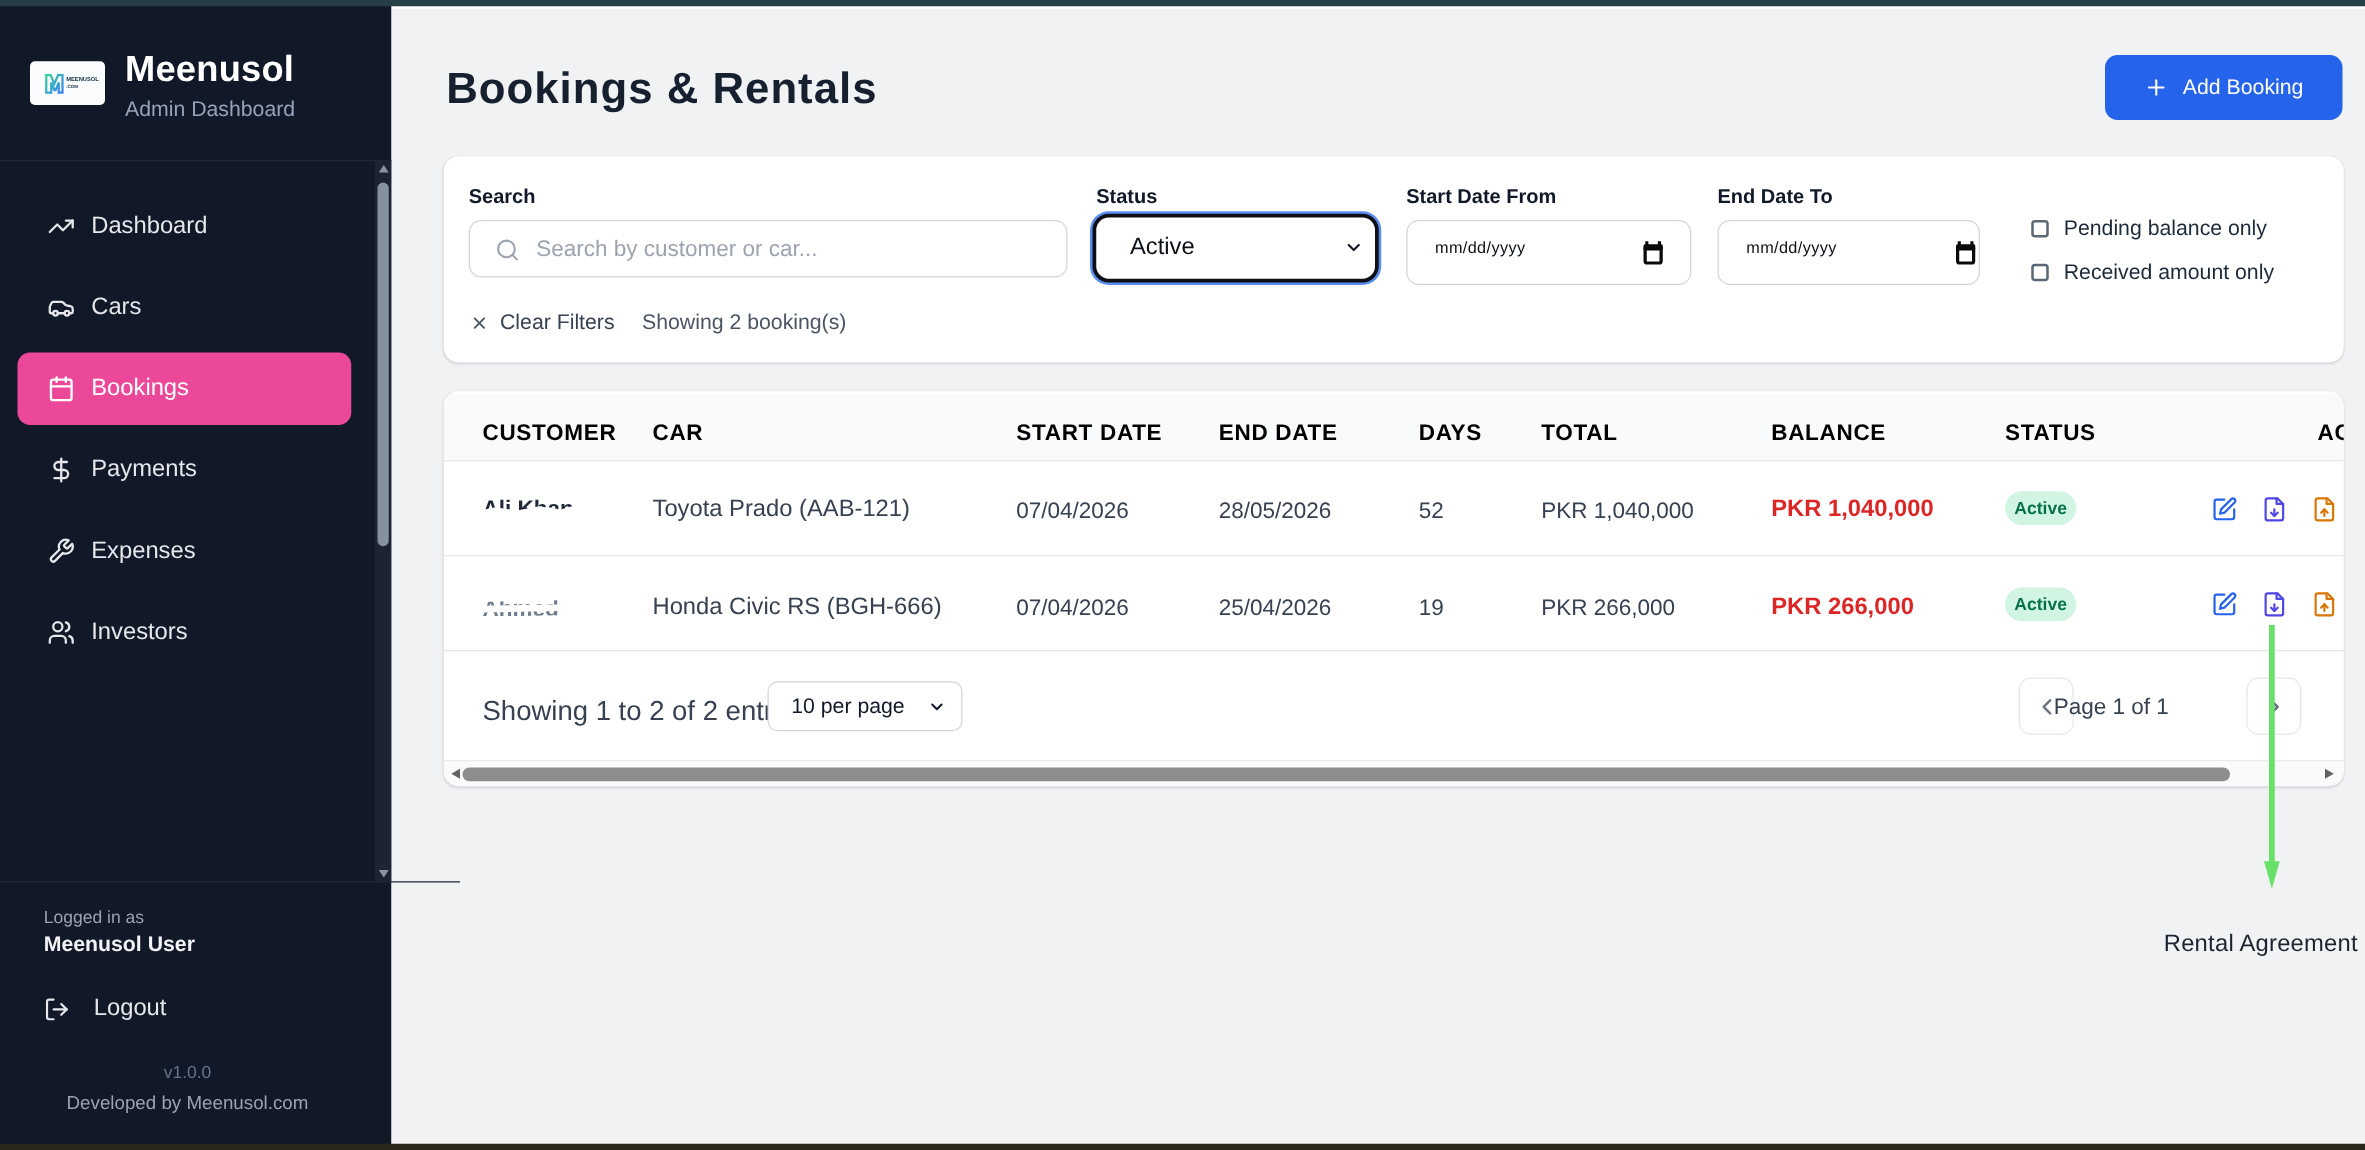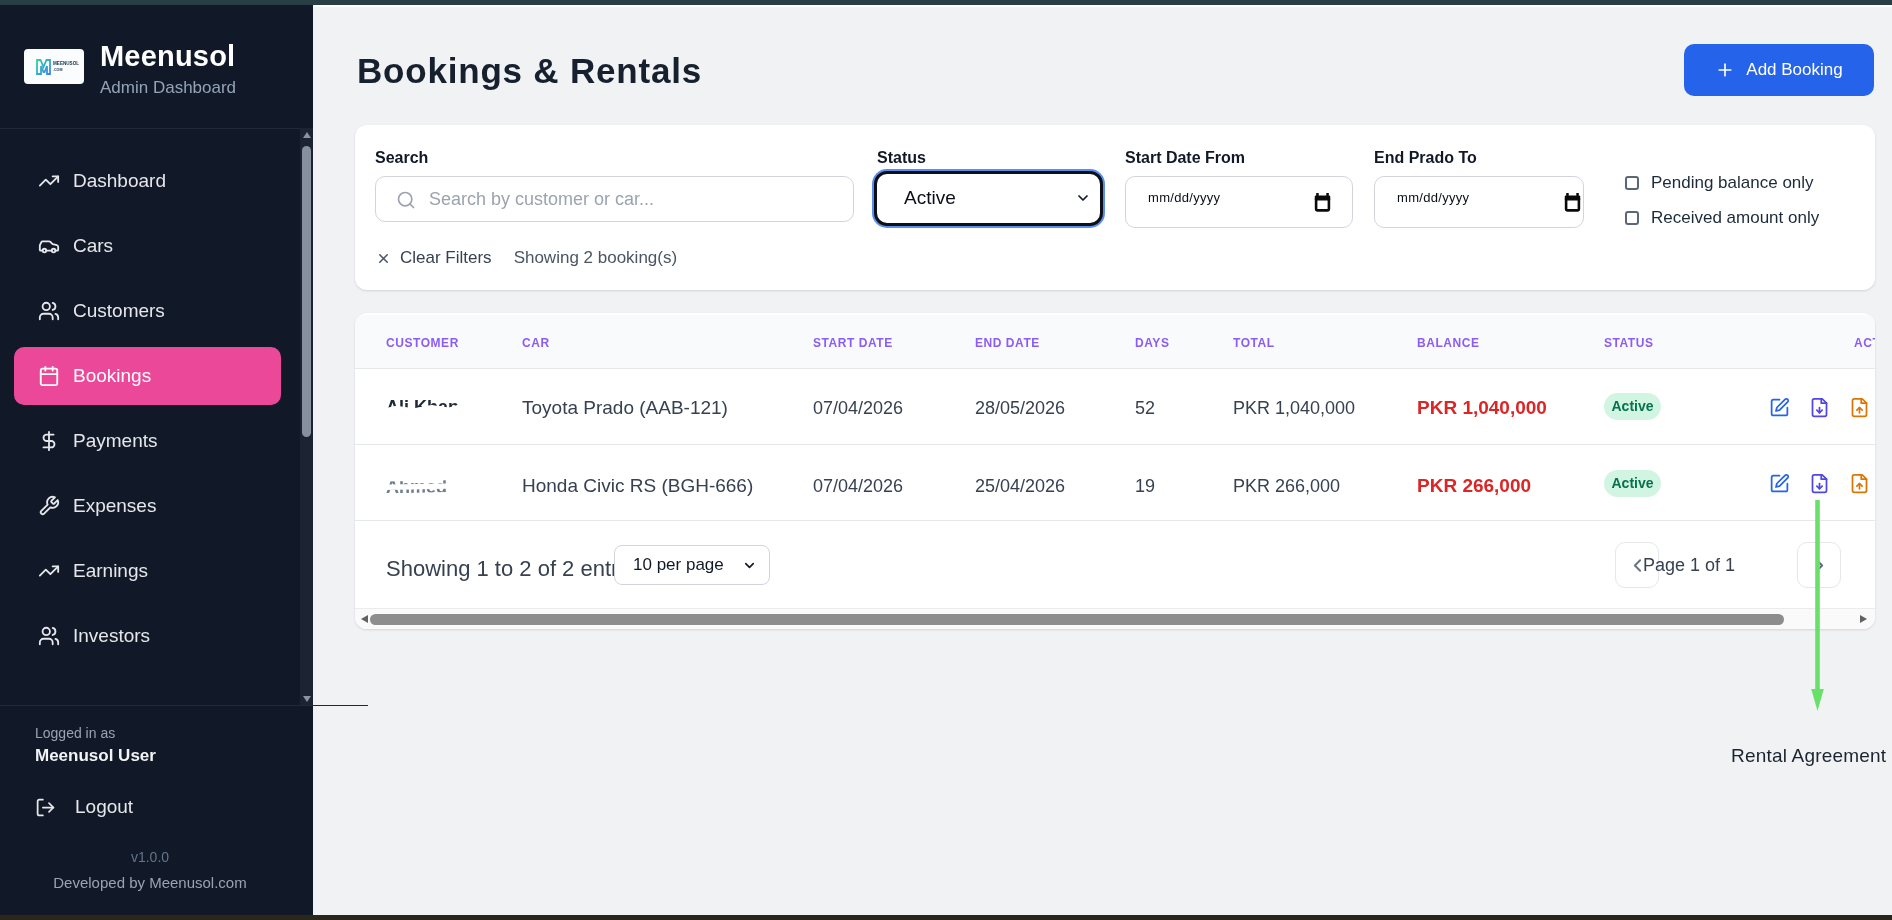--- a/index.html
+++ b/index.html
@@ -54,21 +54,21 @@
 .dinput .tx { position:absolute; left:22px; top:13px; font-size:13px; color:#0b0f17; letter-spacing:0.3px; }
 .dinput svg { position:absolute; }
 .cbrow { position:absolute; display:flex; align-items:center; font-size:17px; color:#1c2a3a; }
 .cb { width:14px; height:14px; border:2px solid #5b6676; border-radius:3px; margin-right:12px; flex:none; background:#fff; }
 .clearrow { position:absolute; left:21px; top:123px; display:flex; align-items:center; font-size:17px; color:#374151; }
 .clearrow svg { width:15px; height:15px; margin-right:9px; }
 .clearrow .sh { margin-left:22px; color:#4b5563; }
 
 
 .thead { position:absolute; left:0; top:2px; width:1520px; height:54px; background:#f9fafb; border-bottom:1px solid #e5e7eb; }
-.th { position:absolute; top:21px; font-size:12px; font-weight:bold; color:#8b5cf6; letter-spacing:0.55px; }
+.th { position:absolute; top:21px; font-size:18px; font-weight:bold; color:#000000; letter-spacing:0.55px; }
 .trow { position:absolute; left:0; width:1520px; height:76px; border-bottom:1px solid #e5e7eb; }
 .td { position:absolute; font-size:18px; color:#374151; }
 .badge { position:absolute; width:57px; height:27px; border-radius:14px; background:#d2f5e3; color:#05724d; font-size:14px; font-weight:bold; text-align:center; line-height:27px; }
 .aicon { position:absolute; width:21px; height:21px; }
 .pgtext { position:absolute; left:31px; top:243px; font-size:22px; color:#374151; }
 .pgsel { position:absolute; left:259px; top:232px; width:156px; height:40px; border:1px solid #d1d5db; border-radius:8px; background:#fff; }
 .pgsel .tx { position:absolute; left:18px; top:9px; font-size:17px; color:#111827; }
 .pgsel svg { position:absolute; right:12px; top:12px; width:15px; height:15px; }
 .pgbtn { position:absolute; top:229px; width:44px; height:46px; border:1px solid #e5e7eb; border-radius:10px; background:#fff; }
 .pgbtn svg { position:absolute; left:11px; top:12px; width:21px; height:21px; }
@@ -117,29 +117,20 @@
       </a>
     <a class="item">
         <svg viewBox="0 0 24 24" fill="none" stroke="currentColor" stroke-width="2" stroke-linecap="round" stroke-linejoin="round">
           <path d="M19 17h2c.6 0 1-.4 1-1v-3c0-.9-.7-1.7-1.5-1.9C18.7 10.6 16 10 16 10s-1.3-1.4-2.2-2.3c-.5-.4-1.1-.7-1.8-.7H5c-.6 0-1.1.4-1.4.9l-1.4 2.9A3.7 3.7 0 0 0 2 12v4c0 .6.4 1 1 1h2"></path>
           <circle cx="7" cy="17" r="2"></circle>
           <path d="M9 17h6"></path>
           <circle cx="17" cy="17" r="2"></circle>
         </svg>
         <span>Cars</span>
       </a>
-    <a class="item">
-        <svg viewBox="0 0 24 24" fill="none" stroke="currentColor" stroke-width="2" stroke-linecap="round" stroke-linejoin="round">
-          <path d="M16 21v-2a4 4 0 0 0-4-4H6a4 4 0 0 0-4 4v2"></path>
-          <circle cx="9" cy="7" r="4"></circle>
-          <path d="M22 21v-2a4 4 0 0 0-3-3.87"></path>
-          <path d="M16 3.13a4 4 0 0 1 0 7.75"></path>
-        </svg>
-        <span>Customers</span>
-      </a>
     <a class="item active">
         <svg viewBox="0 0 24 24" fill="none" stroke="currentColor" stroke-width="2" stroke-linecap="round" stroke-linejoin="round">
           <rect x="3" y="4" width="18" height="18" rx="2"></rect>
           <line x1="16" y1="2" x2="16" y2="6"></line>
           <line x1="8" y1="2" x2="8" y2="6"></line>
           <line x1="3" y1="10" x2="21" y2="10"></line>
         </svg>
         <span>Bookings</span>
       </a>
     <a class="item">
@@ -147,27 +138,20 @@
           <line x1="12" y1="2" x2="12" y2="22"></line>
           <path d="M17 5H9.5a3.5 3.5 0 0 0 0 7h5a3.5 3.5 0 0 1 0 7H6"></path>
         </svg>
         <span>Payments</span>
       </a>
     <a class="item">
         <svg viewBox="0 0 24 24" fill="none" stroke="currentColor" stroke-width="2" stroke-linecap="round" stroke-linejoin="round">
           <path d="M14.7 6.3a1 1 0 0 0 0 1.4l1.6 1.6a1 1 0 0 0 1.4 0l3.77-3.77a6 6 0 0 1-7.94 7.94l-6.91 6.91a2.12 2.12 0 0 1-3-3l6.91-6.91a6 6 0 0 1 7.94-7.94l-3.76 3.76z"></path>
         </svg>
         <span>Expenses</span>
-      </a>
-    <a class="item">
-        <svg viewBox="0 0 24 24" fill="none" stroke="currentColor" stroke-width="2" stroke-linecap="round" stroke-linejoin="round">
-          <polyline points="22 7 13.5 15.5 8.5 10.5 2 17"></polyline>
-          <polyline points="16 7 22 7 22 13"></polyline>
-        </svg>
-        <span>Earnings</span>
       </a>
     <a class="item">
         <svg viewBox="0 0 24 24" fill="none" stroke="currentColor" stroke-width="2" stroke-linecap="round" stroke-linejoin="round">
           <path d="M16 21v-2a4 4 0 0 0-4-4H6a4 4 0 0 0-4 4v2"></path>
           <circle cx="9" cy="7" r="4"></circle>
           <path d="M22 21v-2a4 4 0 0 0-3-3.87"></path>
           <path d="M16 3.13a4 4 0 0 1 0 7.75"></path>
         </svg>
         <span>Investors</span>
       </a>
@@ -218,21 +202,21 @@
   <div class="flabel" style="left:770px; top:24px;">Start Date From</div>
   <div class="finput dinput" style="left:770px; width:228px;">
     <span class="tx">mm/dd/yyyy</span>
     <svg style="left:188px; top:15px;" width="17" height="20" viewBox="0 0 17 20">
         <rect x="2.2" y="1" width="2.5" height="5" fill="#0a0a0a"></rect>
         <rect x="12.3" y="1" width="2.5" height="5" fill="#0a0a0a"></rect>
         <rect x="0.8" y="3.4" width="15.4" height="5" rx="1.2" fill="#0a0a0a"></rect>
         <rect x="2.1" y="5.2" width="12.8" height="13.2" rx="1.6" fill="none" stroke="#0a0a0a" stroke-width="2.6"></rect>
       </svg>
   </div>
-  <div class="flabel" style="left:1019px; top:24px;">End Prado To</div>
+  <div class="flabel" style="left:1019px; top:24px;">End Date To</div>
   <div class="finput dinput" style="left:1019px; width:210px;">
     <span class="tx">mm/dd/yyyy</span>
     <svg style="left:189px; top:15px;" width="17" height="20" viewBox="0 0 17 20">
         <rect x="2.2" y="1" width="2.5" height="5" fill="#0a0a0a"></rect>
         <rect x="12.3" y="1" width="2.5" height="5" fill="#0a0a0a"></rect>
         <rect x="0.8" y="3.4" width="15.4" height="5" rx="1.2" fill="#0a0a0a"></rect>
         <rect x="2.1" y="5.2" width="12.8" height="13.2" rx="1.6" fill="none" stroke="#0a0a0a" stroke-width="2.6"></rect>
       </svg>
   </div>
   <div class="cbrow" style="left:1270px; top:48px;"><span class="cb"></span>Pending balance only</div>

